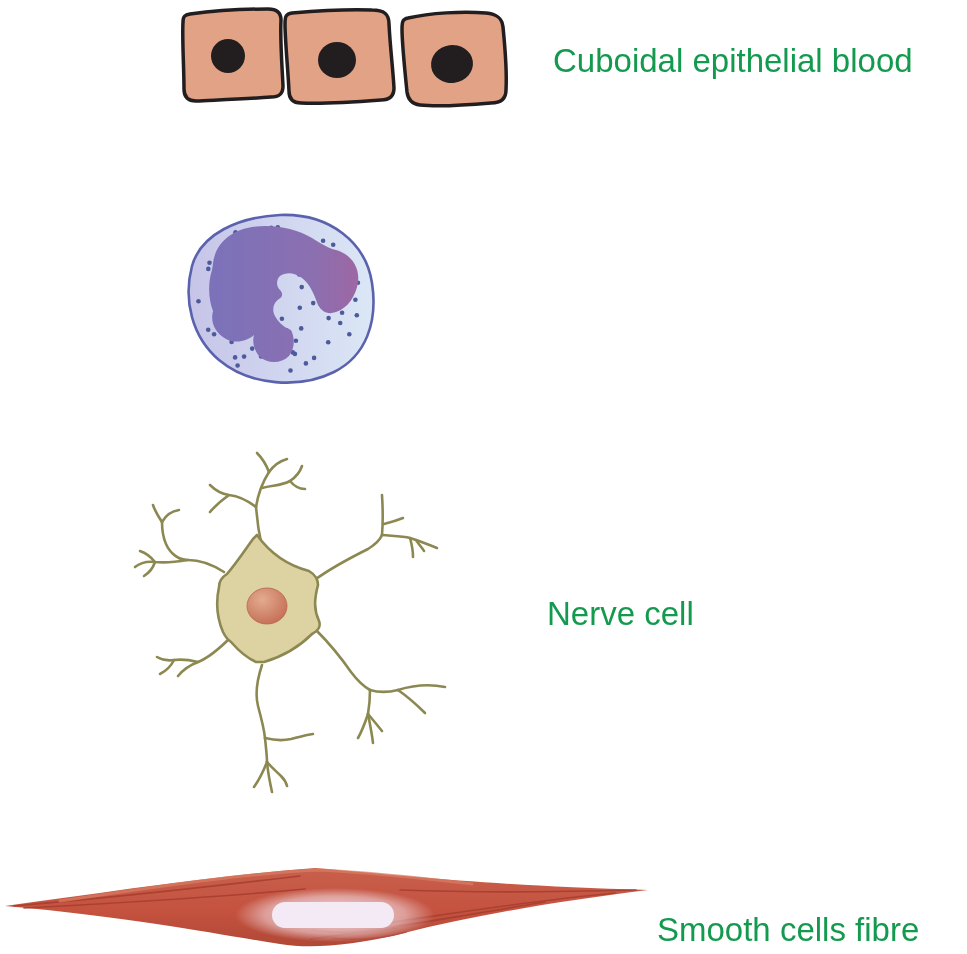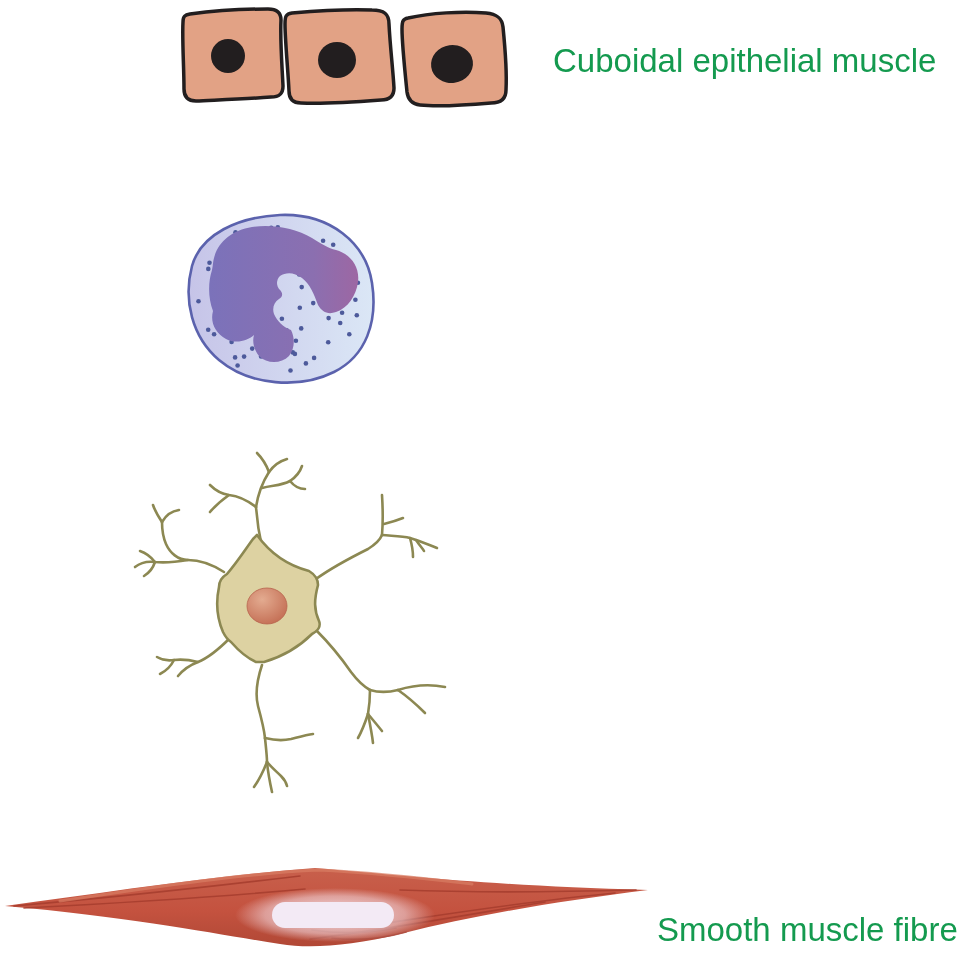--- a/index.html
+++ b/index.html
@@ -232,15 +232,16 @@
         <path d="M310,939 C390,929 460,916 545,902"></path>
         <path d="M312,930 C340,934 370,933 396,928"></path>
         <path d="M332,938 C360,941 385,938 406,932"></path>
       </g>
       <path d="M60,901 C160,886 250,873 318,870 C380,873 430,879 472,884" fill="none" stroke="#d97d64" stroke-width="3" stroke-linecap="round" opacity="0.7"></path>
       <ellipse cx="335" cy="915" rx="100" ry="27" fill="url(#nucHalo)"></ellipse>
       <rect x="272" y="902" width="122" height="26" rx="13" fill="#f3eaf5"></rect>
     </g>
   </svg>
 
-  <div class="cell-label label-epithelial">Cuboidal epithelial muscle</div>
-  <div class="cell-label label-muscle">Smooth muscle fibre</div>
+  <div class="cell-label label-epithelial">Cuboidal epithelial blood</div>
+  <div class="cell-label label-nerve">Nerve cell</div>
+  <div class="cell-label label-muscle">Smooth cells fibre</div>
 </div>
 
 </body></html>

